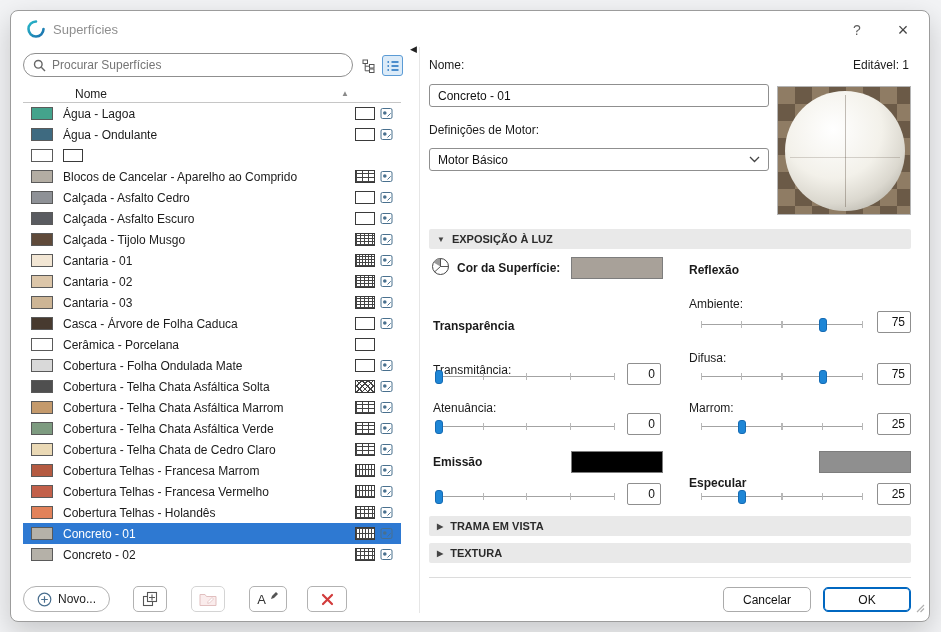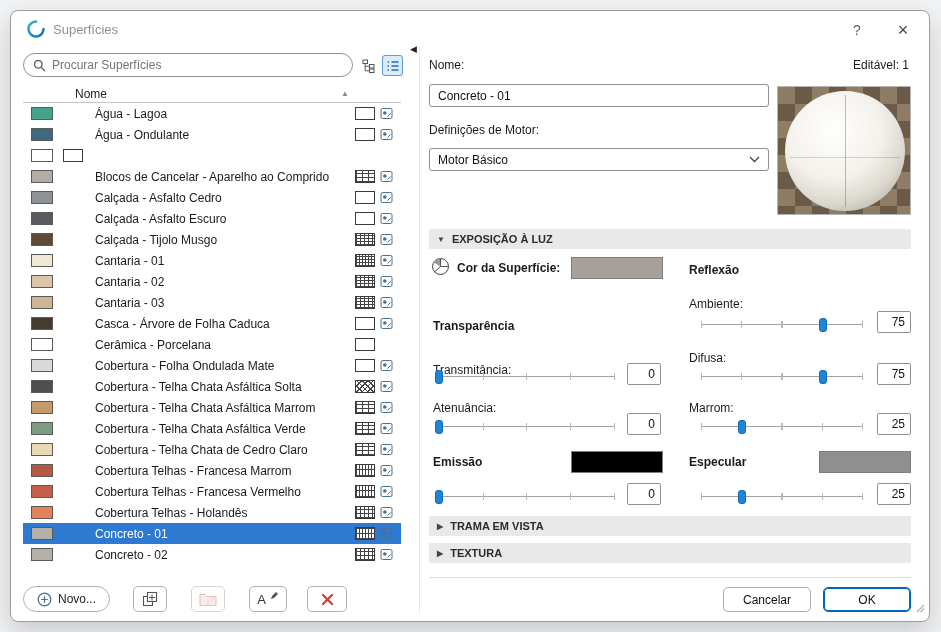--- a/index.html
+++ b/index.html
@@ -26,21 +26,21 @@
   .panel-collapse { position:absolute; left:399px; top:33px; font-size:9px; color:#222; cursor:pointer; }
 
   
   .list-header { position:absolute; left:12px; top:74px; width:378px; height:18px; border-bottom:1px solid #c6c6c6;
                  display:flex; align-items:center; font-size:12px; color:#222; padding-left:52px; cursor:pointer; }
   .list-header .sort { margin-left:auto; margin-right:52px; font-size:8px; color:#8a8a8a; }
   .surface-list { position:absolute; left:12px; top:92px; width:378px; height:478px; overflow:hidden; background:#fff; }
   .srow { height:21px; display:flex; align-items:center; padding:0 8px 0 8px; font-size:12px; color:#1b1b1b; }
   .srow.selected { background:#2e79d2; color:#fff; }
   .srow .swatch { width:22px; height:13px; border:1px solid #5a5a5a; margin-right:10px; flex:none; }
-  .srow .sname { flex:1; white-space:nowrap; overflow:hidden;margin-left:32px; }
+  .srow .sname { flex:1; white-space:nowrap; overflow:hidden; }
   .pattern { width:20px; height:13px; border:1px solid #3a3a3a; background:#fff; flex:none; margin-right:5px; }
   .engicon { width:13px; height:13px; flex:none; display:flex; align-items:center; justify-content:center; }
   .p-brick       { background-image:repeating-linear-gradient(0deg,#444 0 1px,transparent 1px 4px),repeating-linear-gradient(90deg,#444 0 1px,transparent 1px 6px); }
   .p-dense-brick { background-image:repeating-linear-gradient(0deg,#444 0 1px,transparent 1px 3px),repeating-linear-gradient(90deg,#444 0 1px,transparent 1px 4px); }
   .p-stone       { background-image:repeating-linear-gradient(0deg,#444 0 1px,transparent 1px 3px),repeating-linear-gradient(90deg,#444 0 1px,transparent 1px 3px); }
   .p-diamond     { background-image:repeating-linear-gradient(45deg,#444 0 1px,transparent 1px 4px),repeating-linear-gradient(-45deg,#444 0 1px,transparent 1px 4px); }
   .p-shingle     { background-image:repeating-linear-gradient(90deg,#444 0 1px,transparent 1px 3px),repeating-linear-gradient(0deg,#444 0 1px,transparent 1px 6px); }
   .p-grid        { background-image:repeating-linear-gradient(0deg,#444 0 1px,transparent 1px 4px),repeating-linear-gradient(90deg,#444 0 1px,transparent 1px 4px); }
   .p-vgrid       { background-image:repeating-linear-gradient(90deg,#444 0 1px,transparent 1px 3px),repeating-linear-gradient(0deg,#444 0 1px,transparent 1px 5px); }
 
@@ -501,21 +501,21 @@
   <span class="lbl" style="left:678px;top:390px">Marrom:</span>
   <div class="slider" style="left:690px;top:408px;width:162px">
     <div class="track"></div>
       <div class="ticks"></div>
       <div class="thumb" style="left: 25%;"></div>
   </div>
   <div class="valbox" style="left:866px;top:402px">25</div>
 
   <span class="lbl b" style="left:422px;top:444px">Emissão</span>
   <span class="swatchbox" style="left: 560px; top: 440px; background: rgb(0, 0, 0);"></span>
-  <span class="lbl b" style="left:678px;top:444px">Especular</span>
+  <span class="lbl b" style="left:678px;top:465px">Especular</span>
   <span class="swatchbox" style="left: 808px; top: 440px; background: rgb(143, 143, 143);"></span>
 
   <div class="slider" style="left:428px;top:478px;width:176px">
     <div class="track"></div>
       <div class="ticks"></div>
       <div class="thumb" style="left: 0%;"></div>
   </div>
   <div class="valbox" style="left:616px;top:472px">0</div>
 
   <div class="slider" style="left:690px;top:478px;width:162px">

